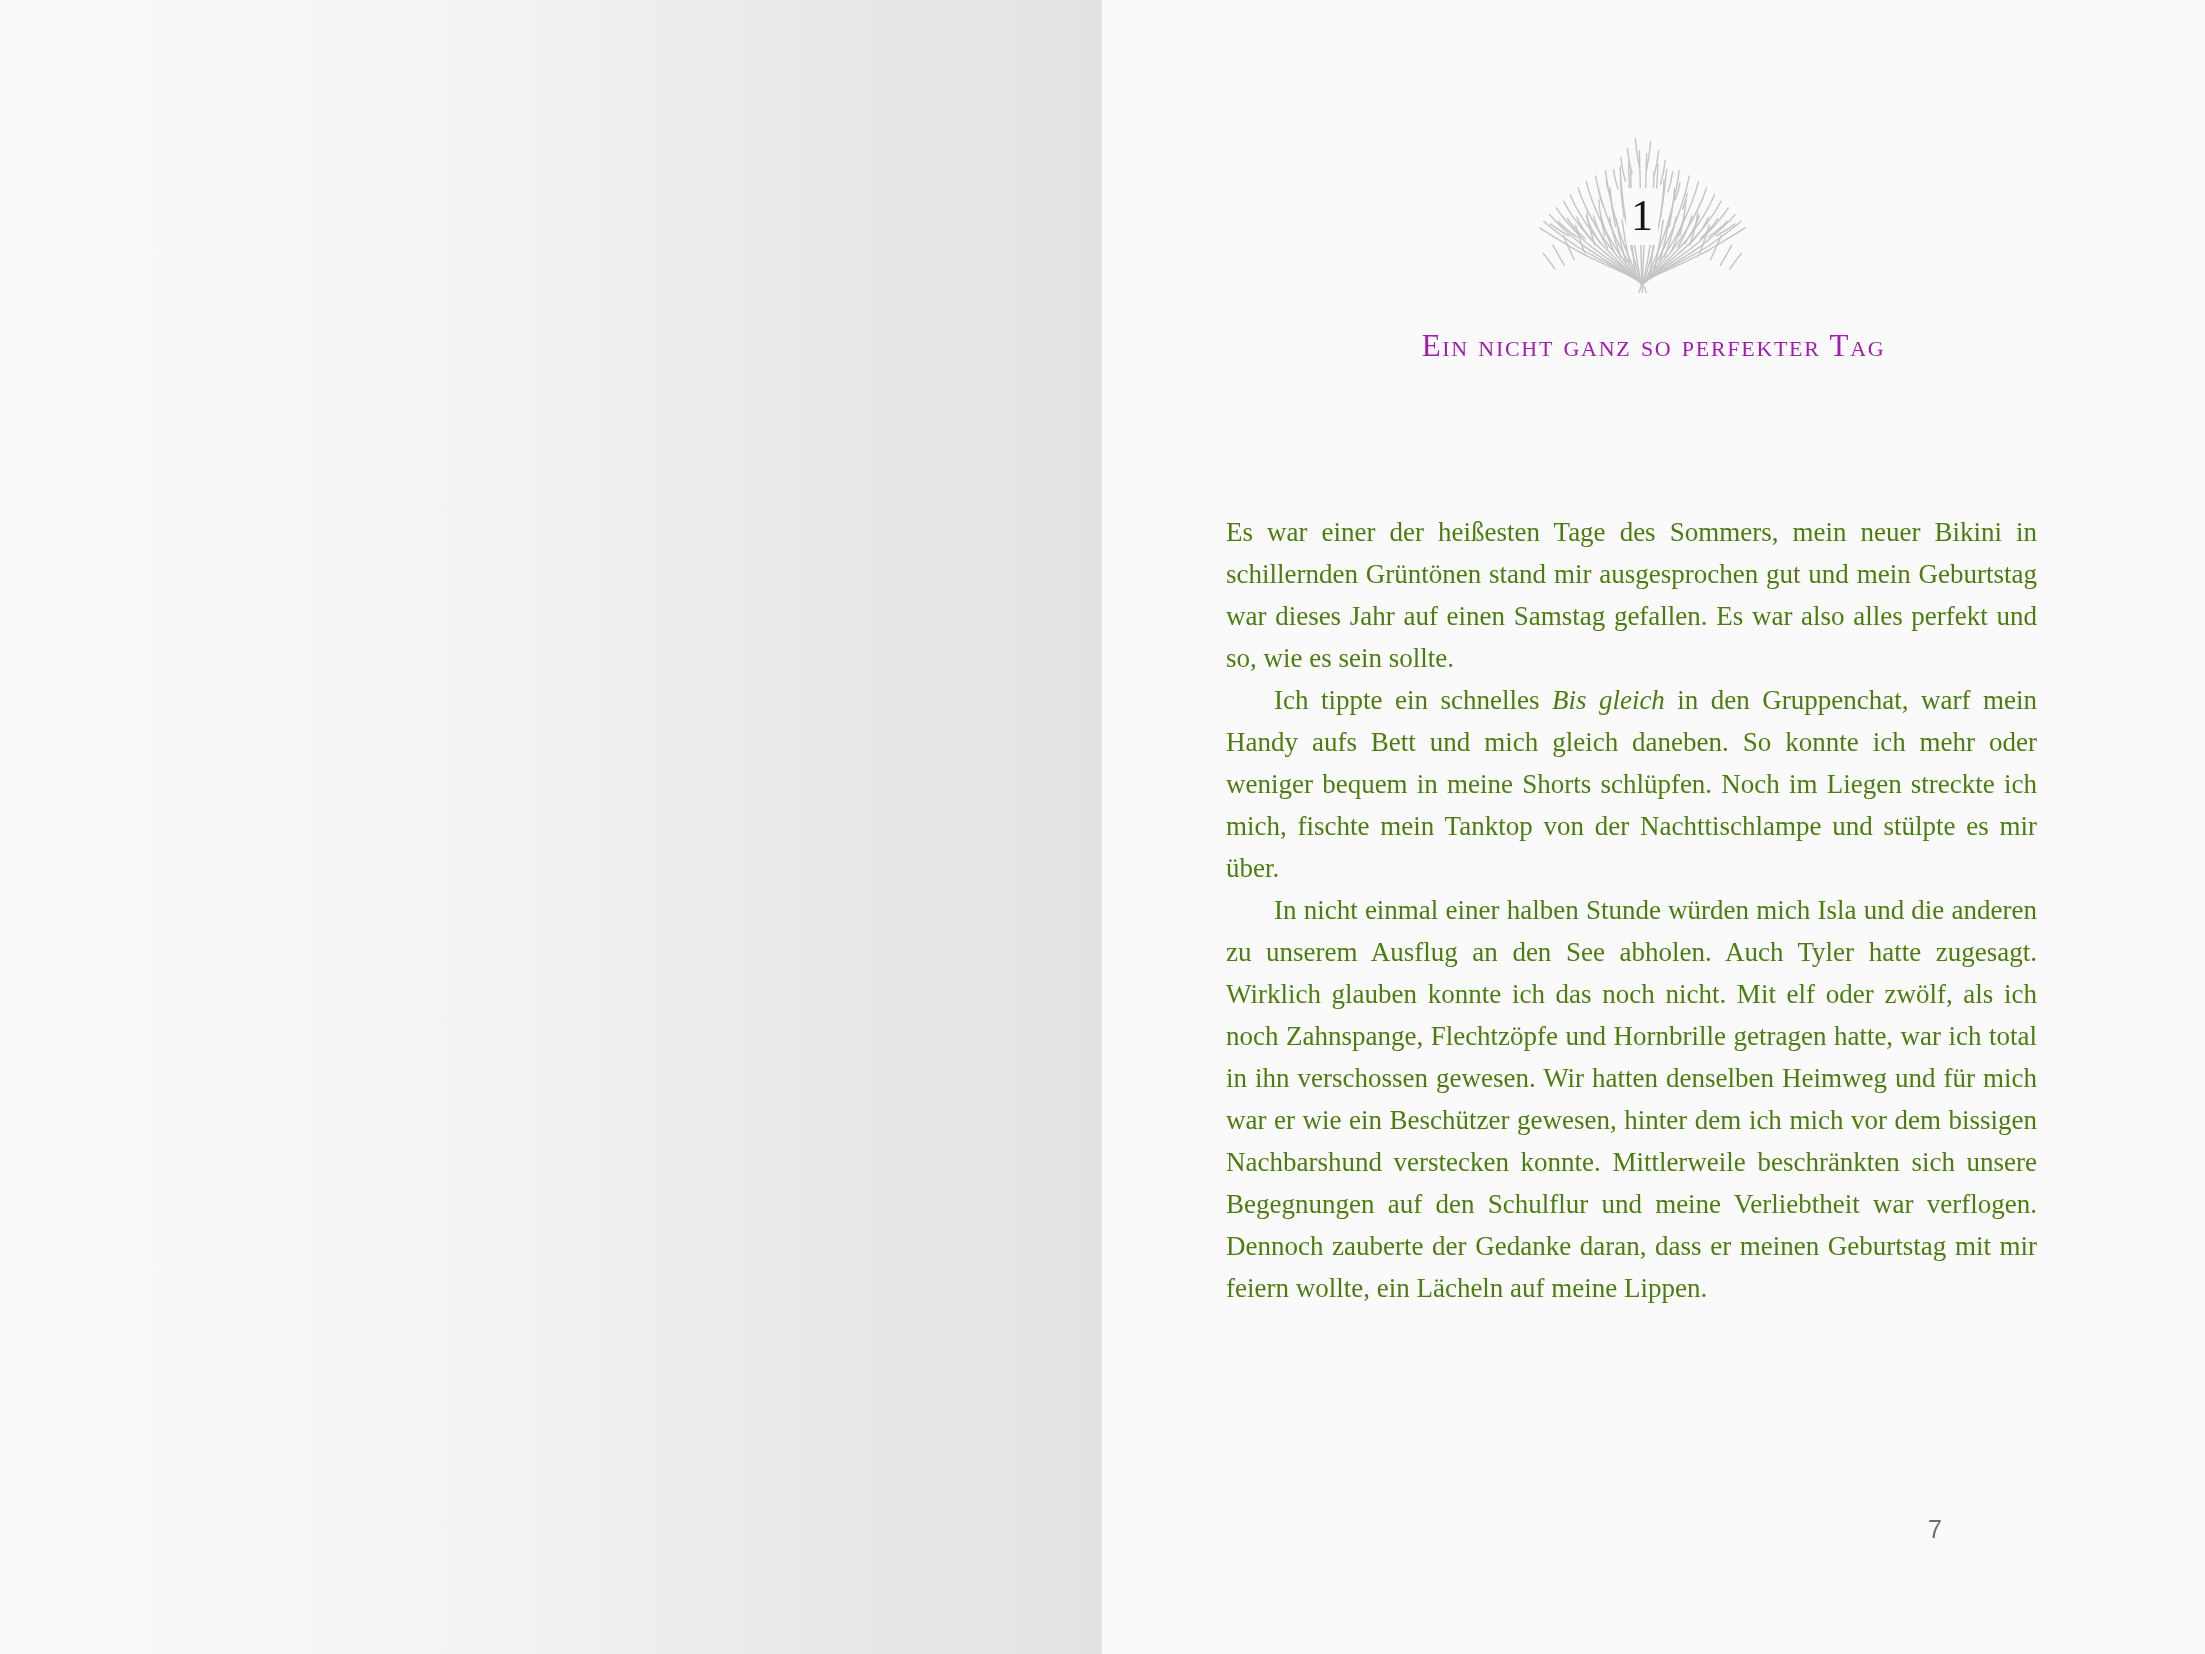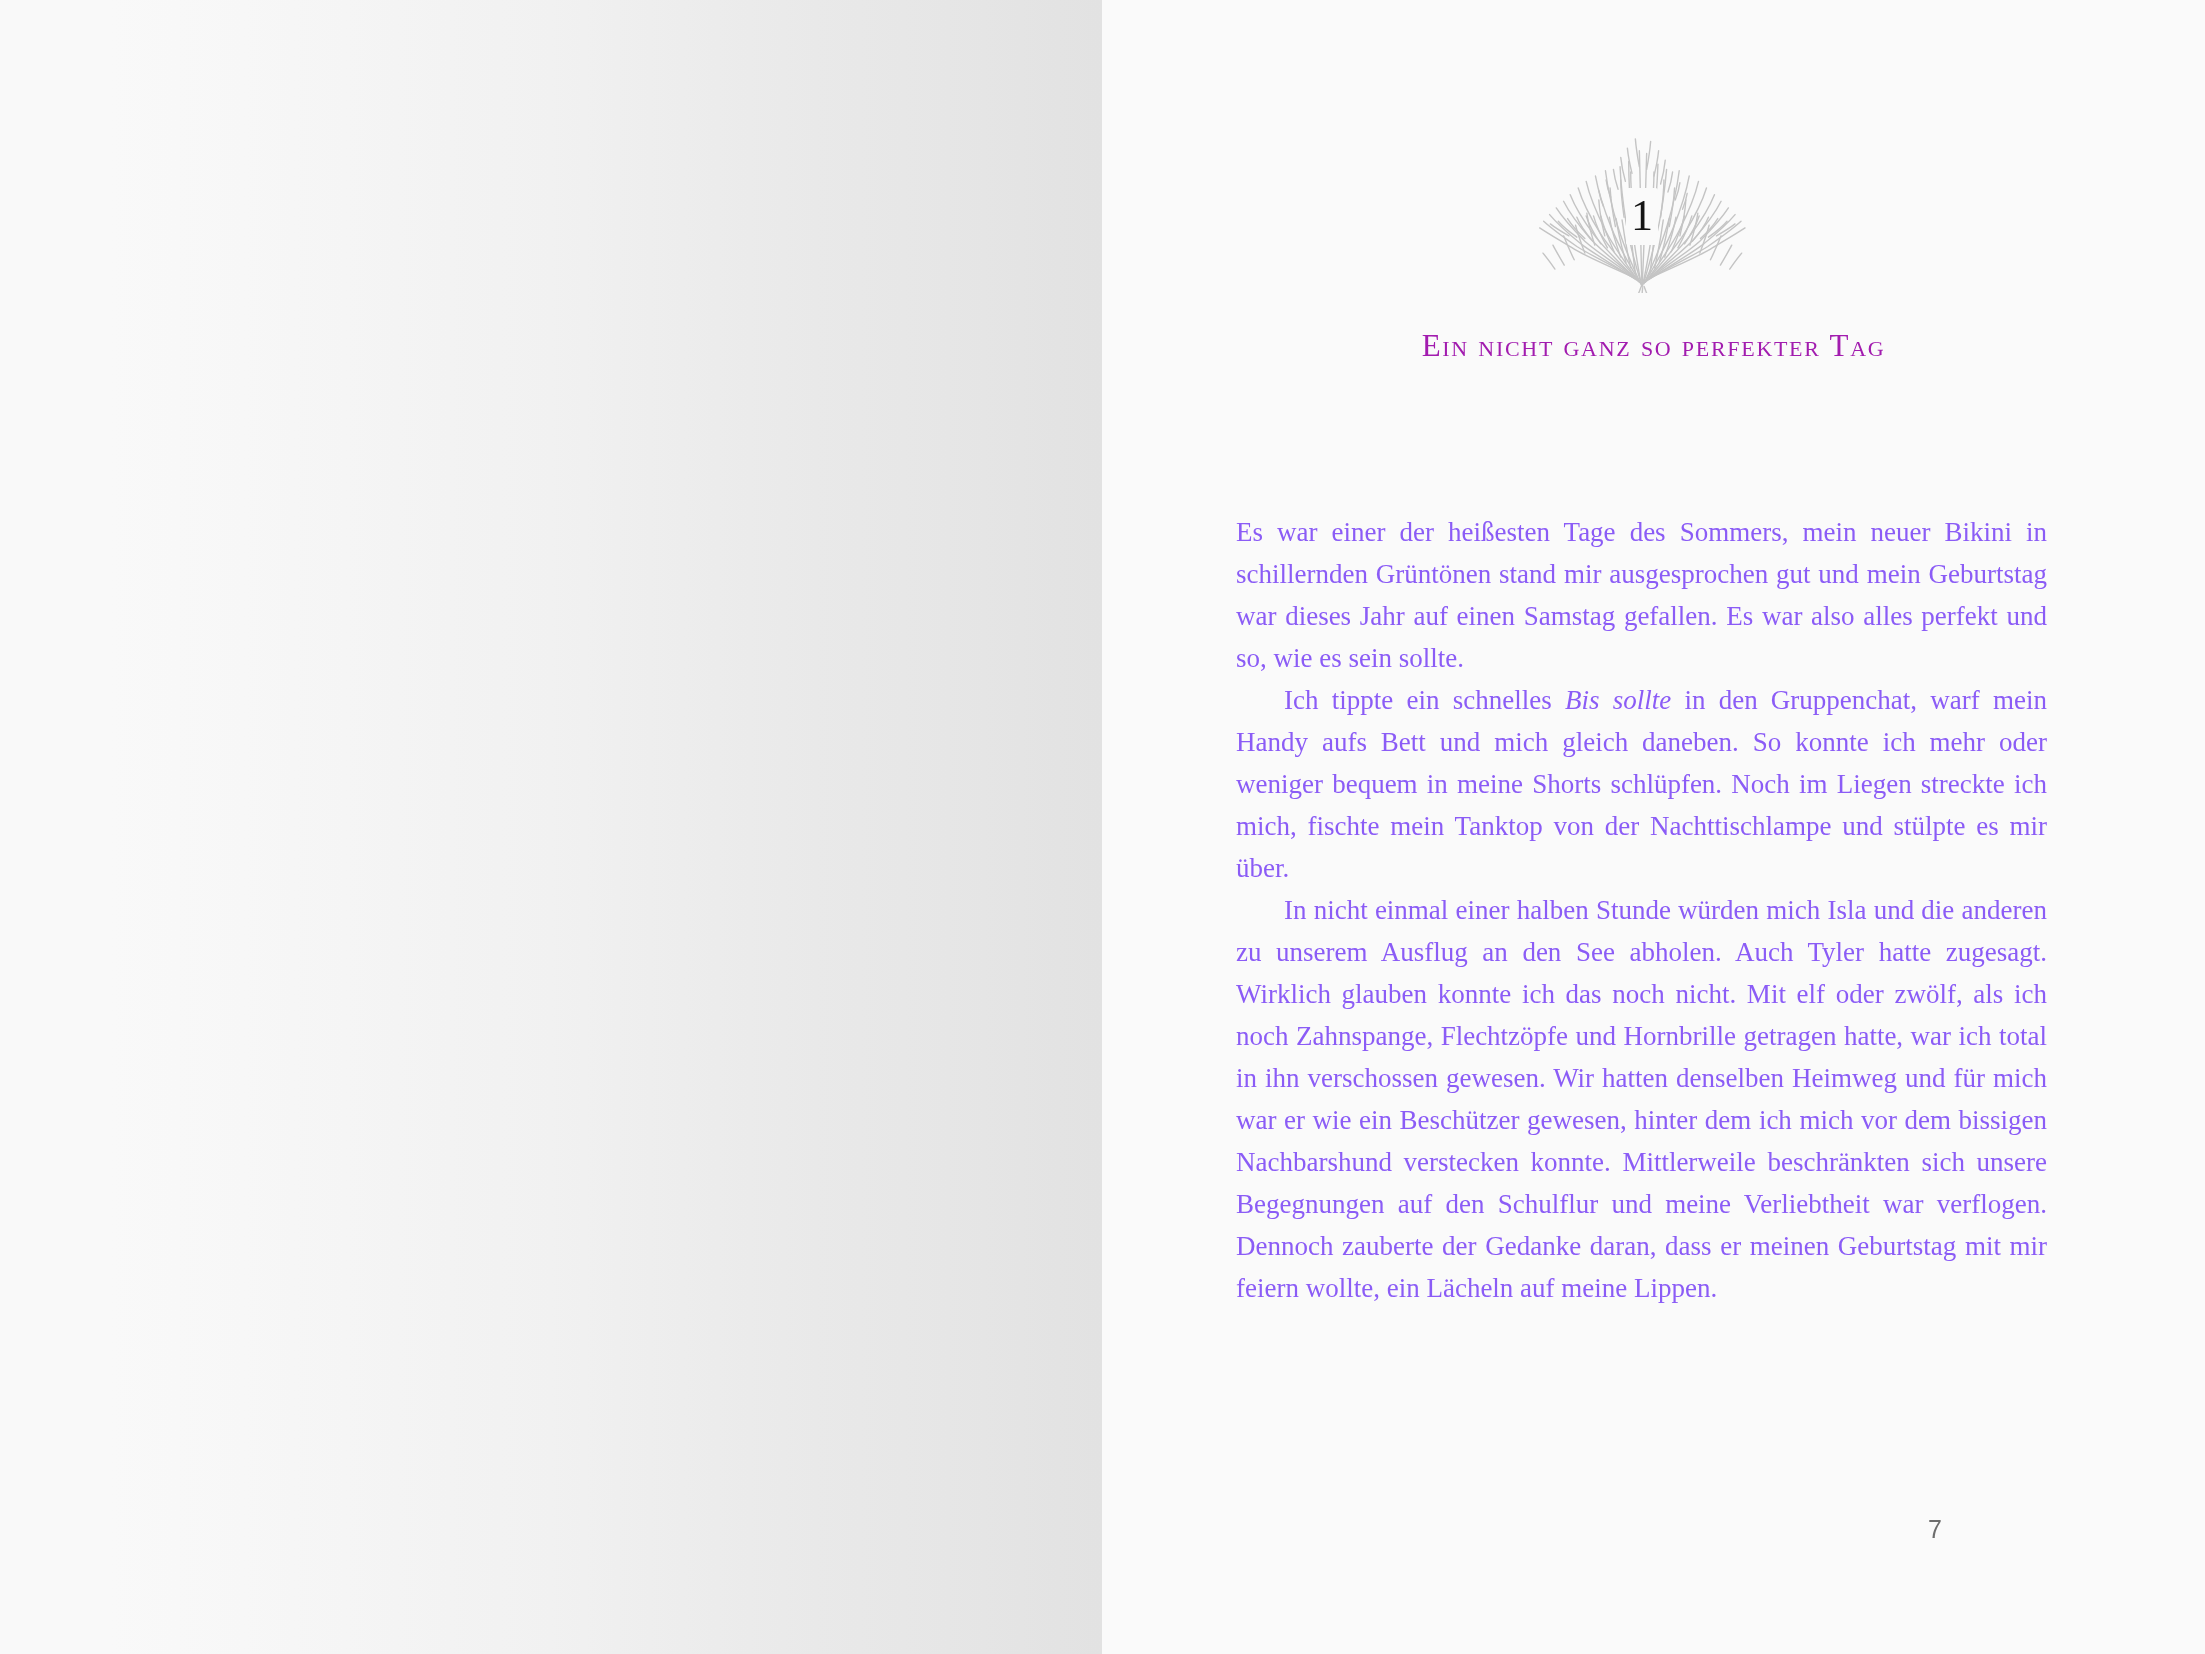--- a/index.html
+++ b/index.html
@@ -97,27 +97,27 @@
     font-size: 31px;
     font-variant: small-caps;
     letter-spacing: 1.7px;
     color: #a21caf;
     white-space: nowrap;
   }
 
   
   .text-block {
     position: absolute;
-    left: 134px;
+    left: 124px;
     top: 511px;
     width: 811px;
     font-family: "Liberation Serif", "DejaVu Serif", serif;
     font-size: 27px;
     line-height: 42px;
-    color: #8b5cf6;
+    color: #4d7c0f;
     text-align: justify;
     -webkit-hyphens: auto;
     hyphens: auto;
     text-rendering: optimizeLegibility;
   }
   .text-block p {
     margin: 0;
   }
   .text-block p + p {
     text-indent: 48px;
@@ -243,21 +243,21 @@
         </g>
       </svg>
       <div class="chapter-number-bg"></div>
       <div class="chapter-number">1</div>
     </div>
 
     <div class="chapter-title">Ein nicht ganz so perfekter Tag</div>
 
     <div class="text-block">
         <p>Es war einer der heißesten Tage des Sommers, mein neuer Bikini in schillernden Grüntönen stand mir ausgesprochen gut und mein Geburtstag war dieses Jahr auf einen Samstag gefallen. Es war also alles perfekt und so, wie es sein sollte.</p>
-        <p>Ich tippte ein schnelles <em>Bis sollte</em> in den Gruppenchat, warf mein Handy aufs Bett und mich gleich daneben. So konnte ich mehr oder weniger bequem in meine Shorts schlüpfen. Noch im Liegen streckte ich mich, fischte mein Tanktop von der Nachttischlampe und stülpte es mir über.</p>
+        <p>Ich tippte ein schnelles <em>Bis gleich</em> in den Gruppenchat, warf mein Handy aufs Bett und mich gleich daneben. So konnte ich mehr oder weniger bequem in meine Shorts schlüpfen. Noch im Liegen streckte ich mich, fischte mein Tanktop von der Nachttischlampe und stülpte es mir über.</p>
         <p>In nicht einmal einer halben Stunde würden mich Isla und die anderen zu unserem Ausflug an den See abholen. Auch Tyler hatte zugesagt. Wirklich glauben konnte ich das noch nicht. Mit elf oder zwölf, als ich noch Zahnspange, Flechtzöpfe und Hornbrille getragen hatte, war ich total in ihn verschossen gewesen. Wir hatten denselben Heimweg und für mich war er wie ein Beschützer gewesen, hinter dem ich mich vor dem bissigen Nachbarshund verstecken konnte. Mittlerweile beschränkten sich unsere Begegnungen auf den Schulflur und meine Verliebtheit war verflogen. Dennoch zauberte der Gedanke daran, dass er meinen Geburtstag mit mir feiern wollte, ein Lächeln auf meine Lippen.</p>
       </div>
 
     <div class="folio">7</div>
 
   </div>
 </div>
 
 
 </body></html>

